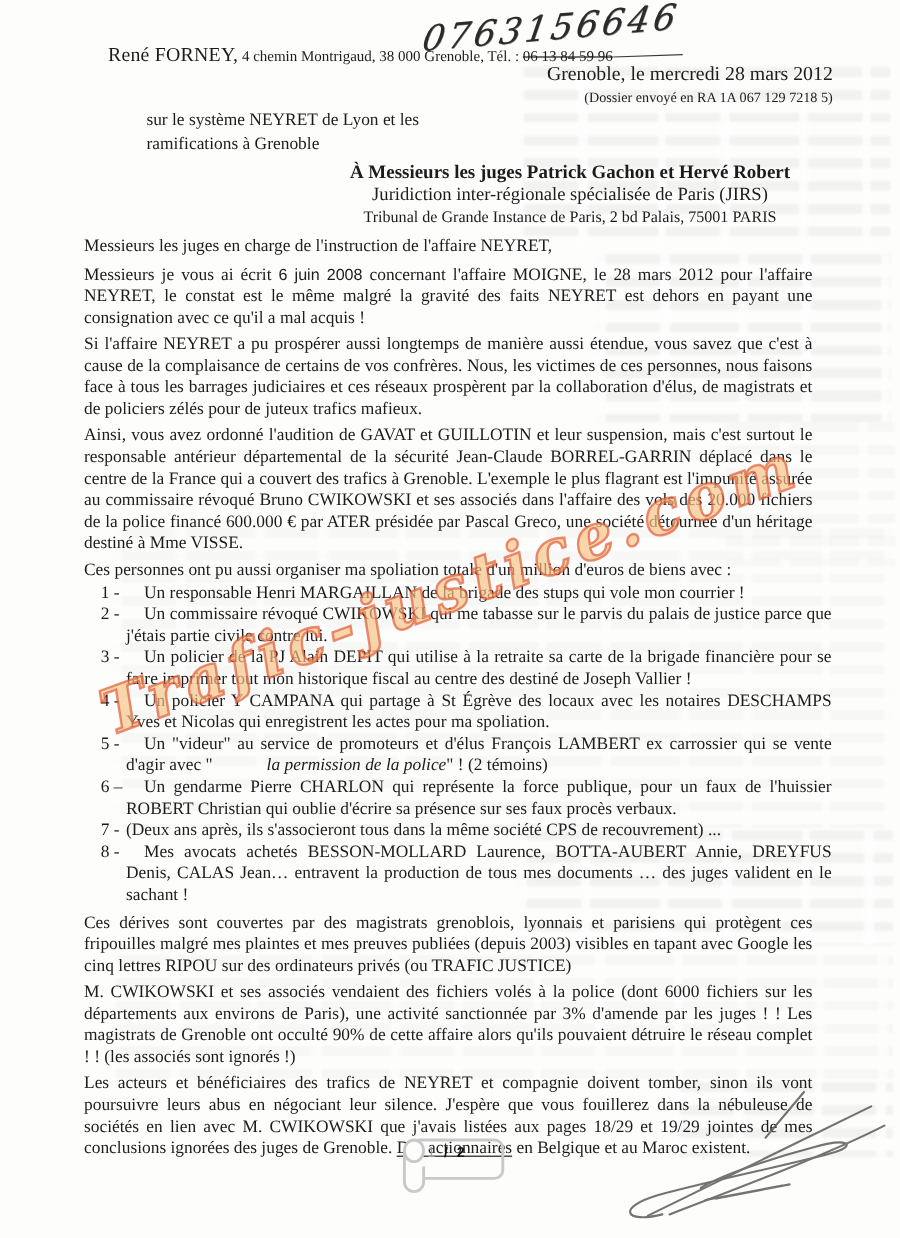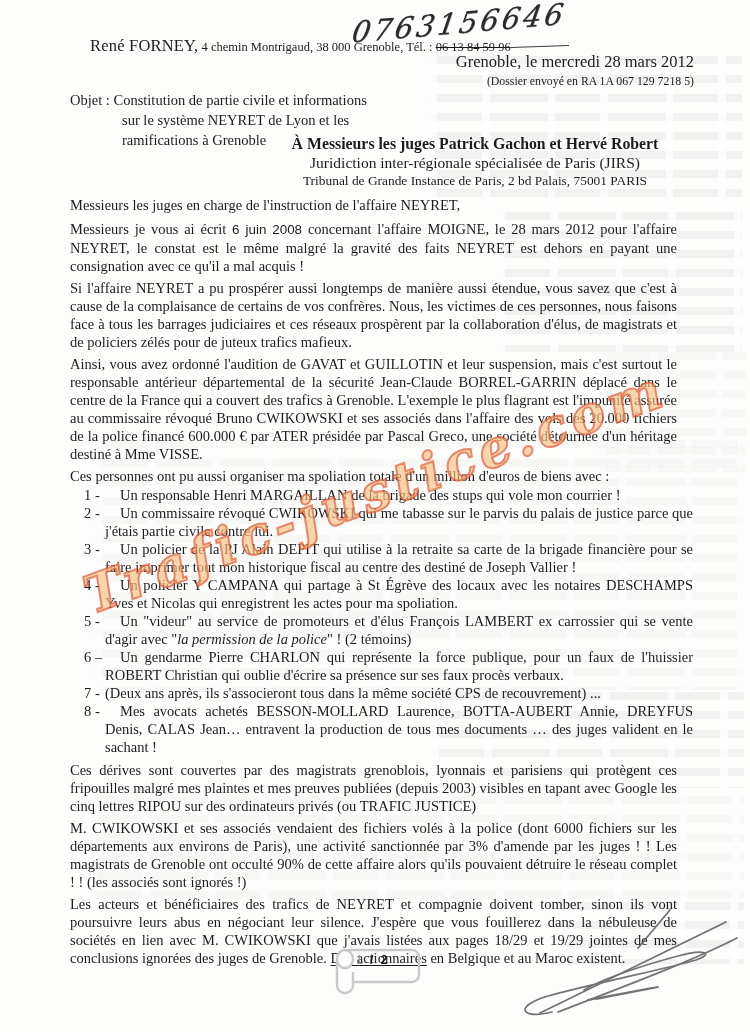--- a/index.html
+++ b/index.html
@@ -56,21 +56,21 @@
     position:absolute;left:70px;right:57px;top:196px;z-index:2;
     font-size:14.5px;line-height:18px;text-align:justify;
   }
   .letter-body p{margin:0 16px 4px 0;}
   .salutation{margin-bottom:6px !important;text-align:left;}
   .sans-date{font-family:"Liberation Sans", sans-serif;font-size:13.4px;}
   .list-intro{margin-bottom:1px !important;}
   .item{position:relative;padding-left:35px;text-indent:15px;margin:0;}
   .item .num{position:absolute;left:14px;top:0;text-indent:0;}
   .item .note{text-indent:0;}
-  .it{font-style:italic;}
+  .it{font-style:italic;margin-left:45px;}
   .ul{text-decoration:underline;text-underline-offset:2px;}
   .gap{height:5px;}
 
   .watermark{
     position:absolute;left:86px;top:566px;z-index:3;
     font-family:"DejaVu Serif", serif;font-style:italic;font-weight:bold;
     font-size:52px;letter-spacing:5px;white-space:nowrap;
     color:rgba(255,236,165,0.5);
     -webkit-text-stroke:2px rgba(222,78,40,0.62);
     text-shadow:0 0 1px rgba(222,78,40,0.35);
@@ -107,21 +107,20 @@
   <div class="sender">
     <span class="sender-name">René FORNEY,</span><span class="sender-details"> 4 chemin Montrigaud, 38 000 Grenoble, Tél. : </span><span class="sender-phone">06 13 84 59 96</span><span class="strike-tail"></span>
   </div>
 
   <div class="dateline-block">
     <div class="dateline">Grenoble, le mercredi 28 mars 2012</div>
     <div class="registered-ref">(Dossier envoyé en RA 1A 067 129 7218 5)</div>
   </div>
 
   <div class="subject">
-    <div>Objet : Constitution de partie civile et informations</div>
     <div class="cont">sur le système NEYRET de Lyon et les</div>
     <div class="cont">ramifications  à Grenoble</div>
   </div>
 
   <div class="addressee">
     <div class="addr1">À Messieurs les juges Patrick Gachon et Hervé Robert</div>
     <div class="addr2">Juridiction inter-régionale spécialisée de Paris (JIRS)</div>
     <div class="addr3">Tribunal de Grande Instance de Paris, 2 bd Palais, 75001 PARIS</div>
   </div>
 

